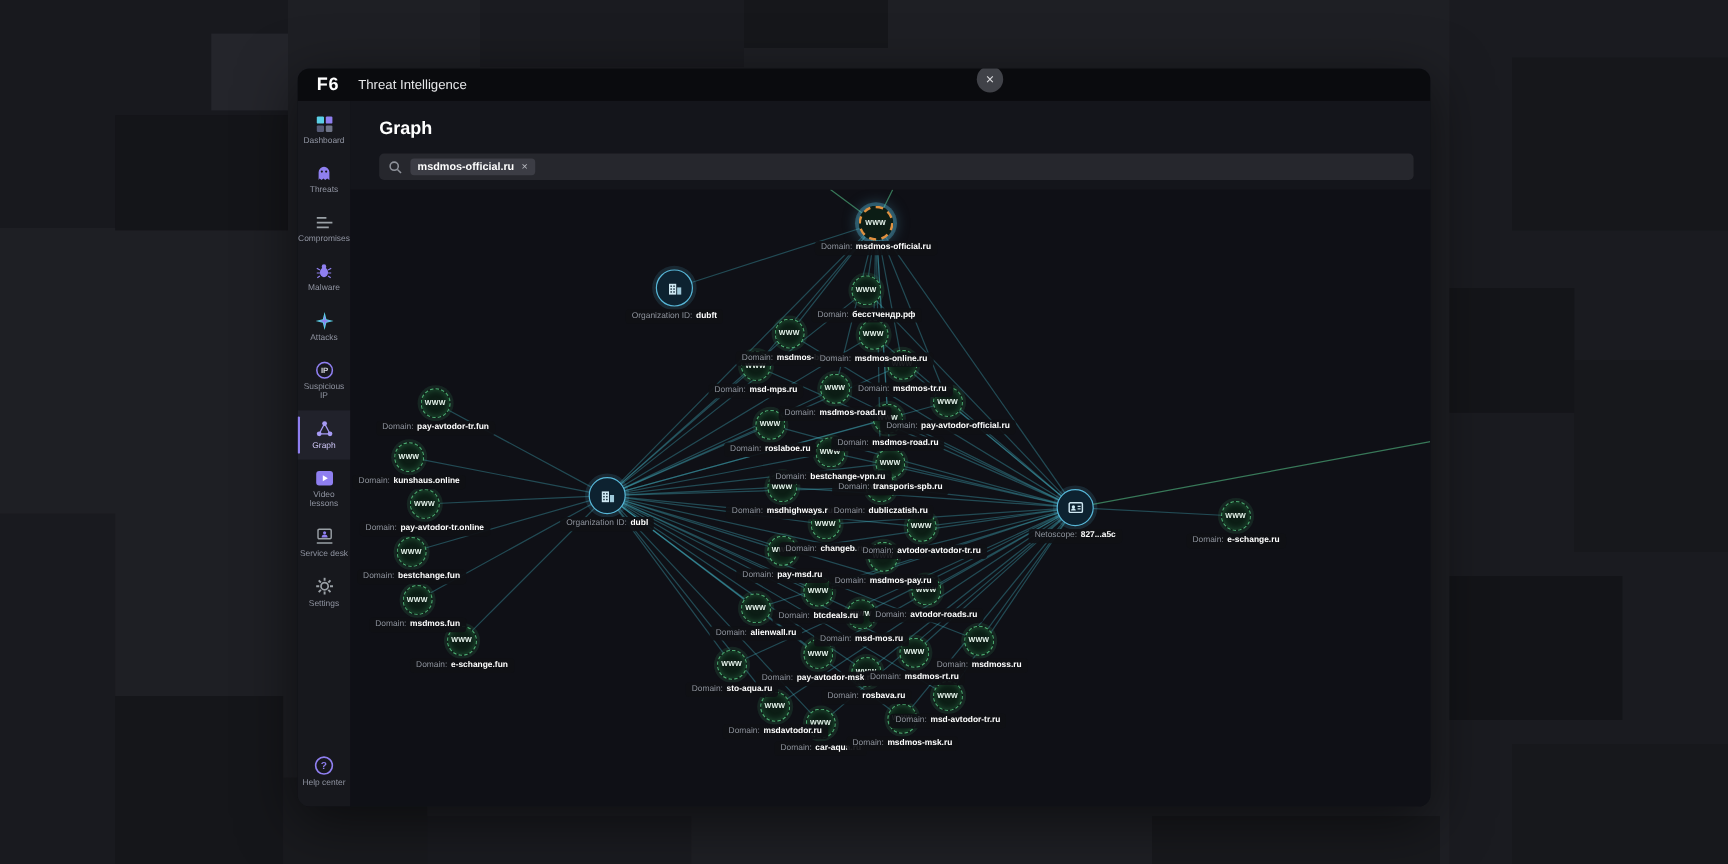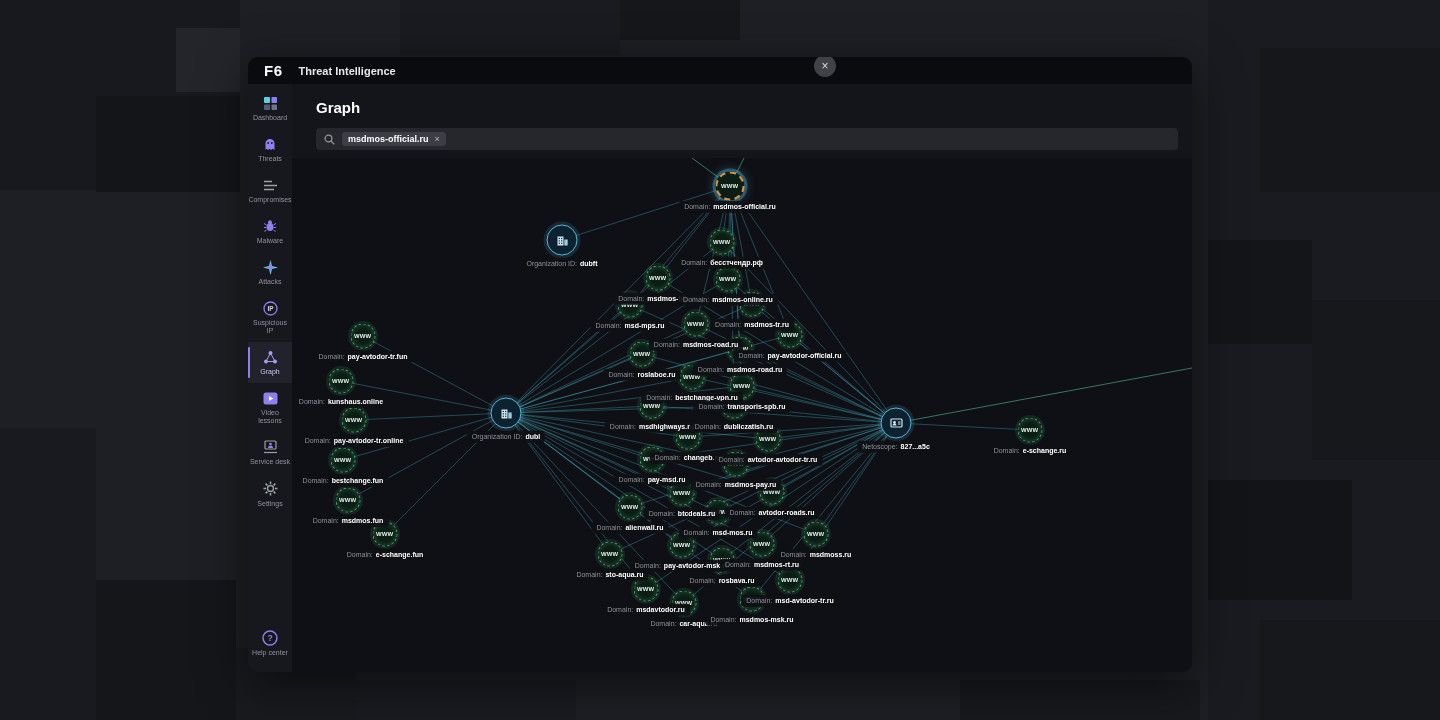--- a/index.html
+++ b/index.html
@@ -13,21 +13,21 @@
   .window {
     position:absolute; left:248px; top:57px; width:944px; height:615px;
     background:#13141a; border-radius:10px; overflow:hidden;
     box-shadow:0 12px 48px rgba(0,0,0,0.55);
   }
   .topbar {
     height:27px; background:#0a0b0e; display:flex; align-items:center;
     padding:0 16px; gap:16px; position:relative;
   }
   .brand { color:#ffffff; font-weight:bold; font-size:15px; letter-spacing:.5px; }
-  .app-title { color:#e6e7e9; font-size:11px;font-weight:bold; }
+  .app-title { color:#e6e7e9; font-size:11px; }
   .close-btn {
     position:absolute; left:566px; top:-2px; width:22px; height:22px;
     border-radius:50%; background:#404248; color:#d9dadd;
     display:flex; align-items:center; justify-content:center;
     font-size:12px; line-height:1; cursor:pointer; z-index:5;
   }
   .main { display:flex; height:588px; }
 
   .sidebar {
     width:44px; background:#17181d; display:flex; flex-direction:column;

